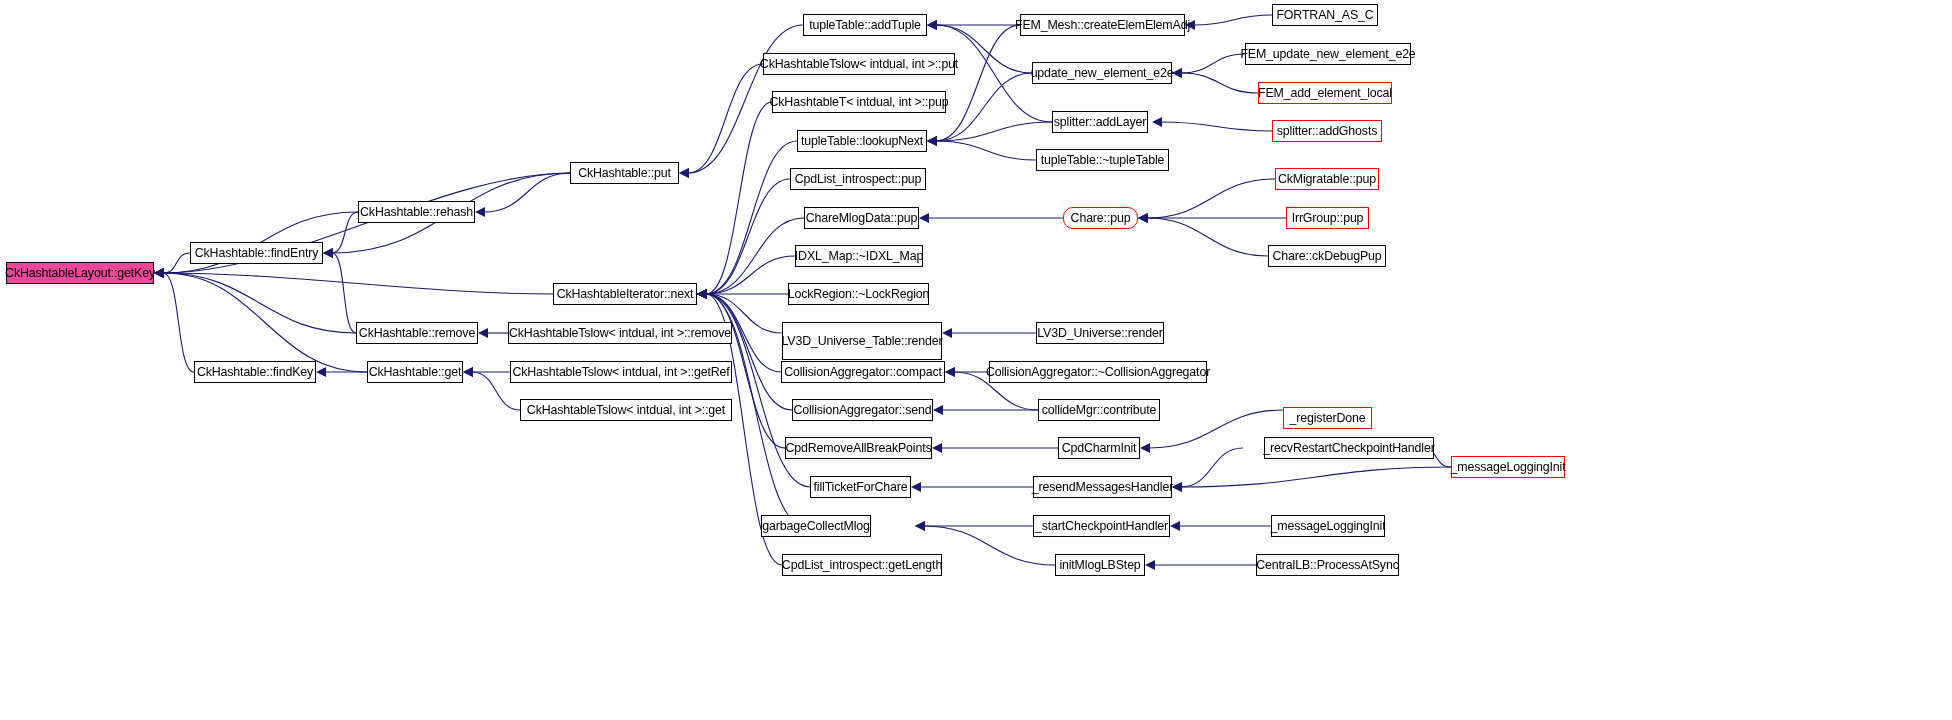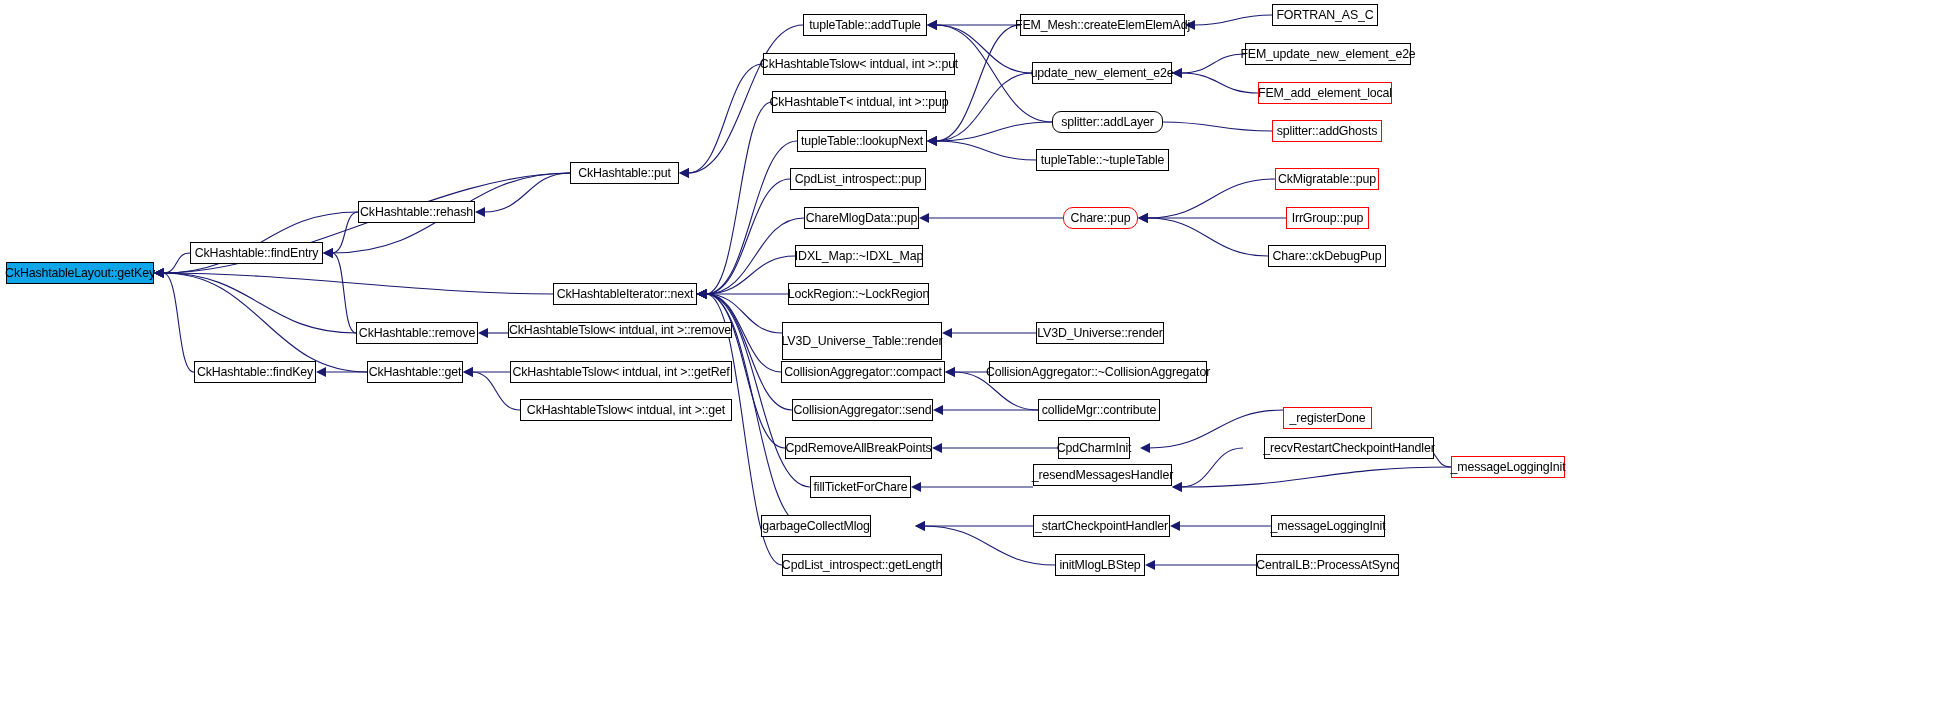--- a/index.html
+++ b/index.html
@@ -35,21 +35,21 @@
     font-size: 12.4px;
     line-height: 1;
     white-space: nowrap;
     letter-spacing: -0.15px;
     z-index: 2;
   }
   .node.red {
     border-color: #ff0000;
   }
   .node.current {
-    background: #0ea5e9;
+    background: #ec4899;
     border-color: #000000;
     text-align: center;
   }
 </style>
 </head>
 <body>
 
 <div id="canvas">
   <svg id="edges" viewBox="0 0 1952 720">
       <g>
@@ -289,49 +289,49 @@
         <polygon points="1145,565 1155,560 1155,570" fill="#191970"></polygon>
       </g>
     </svg>
 <div class="node current" style="left: 6px; top: 262px; width: 148px; height: 22px;">CkHashtableLayout::getKey</div>
     <div class="node" style="left: 190px; top: 242px; width: 133px; height: 22px;">CkHashtable::findEntry</div>
     <div class="node" style="left: 358px; top: 201px; width: 117px; height: 22px;">CkHashtable::rehash</div>
     <div class="node" style="left: 356px; top: 322px; width: 122px; height: 22px;">CkHashtable::remove</div>
     <div class="node" style="left: 194px; top: 361px; width: 122px; height: 22px;">CkHashtable::findKey</div>
     <div class="node" style="left: 367px; top: 361px; width: 96px; height: 22px;">CkHashtable::get</div>
     <div class="node" style="left: 570px; top: 162px; width: 109px; height: 22px;">CkHashtable::put</div>
-    <div class="node" style="left: 508px; top: 322px; width: 224px; height: 16px;">CkHashtableTslow&lt; intdual, int &gt;::remove</div>
+    <div class="node" style="left: 508px; top: 322px; width: 224px; height: 22px;">CkHashtableTslow&lt; intdual, int &gt;::remove</div>
     <div class="node" style="left: 510px; top: 361px; width: 222px; height: 22px;">CkHashtableTslow&lt; intdual, int &gt;::getRef</div>
     <div class="node" style="left: 520px; top: 399px; width: 212px; height: 22px;">CkHashtableTslow&lt; intdual, int &gt;::get</div>
     <div class="node" style="left: 553px; top: 283px; width: 144px; height: 22px;">CkHashtableIterator::next</div>
     <div class="node" style="left: 803px; top: 14px; width: 124px; height: 22px;">tupleTable::addTuple</div>
     <div class="node" style="left: 763px; top: 53px; width: 192px; height: 22px;">CkHashtableTslow&lt; intdual, int &gt;::put</div>
     <div class="node" style="left: 772px; top: 91px; width: 174px; height: 22px;">CkHashtableT&lt; intdual, int &gt;::pup</div>
     <div class="node" style="left: 797px; top: 130px; width: 130px; height: 22px;">tupleTable::lookupNext</div>
     <div class="node" style="left: 790px; top: 168px; width: 136px; height: 22px;">CpdList_introspect::pup</div>
     <div class="node" style="left: 804px; top: 207px; width: 115px; height: 22px;">ChareMlogData::pup</div>
     <div class="node" style="left: 795px; top: 245px; width: 128px; height: 22px;">IDXL_Map::~IDXL_Map</div>
     <div class="node" style="left: 788px; top: 283px; width: 141px; height: 22px;">LockRegion::~LockRegion</div>
     <div class="node" style="left: 782px; top: 322px; width: 160px; height: 38px;">LV3D_Universe_Table::render</div>
     <div class="node" style="left: 781px; top: 361px; width: 164px; height: 22px;">CollisionAggregator::compact</div>
     <div class="node" style="left: 792px; top: 399px; width: 141px; height: 22px;">CollisionAggregator::send</div>
     <div class="node" style="left: 785px; top: 437px; width: 147px; height: 22px;">CpdRemoveAllBreakPoints</div>
     <div class="node" style="left: 810px; top: 476px; width: 101px; height: 22px;">fillTicketForChare</div>
     <div class="node" style="left: 761px; top: 515px; width: 110px; height: 22px;">garbageCollectMlog</div>
     <div class="node" style="left: 782px; top: 554px; width: 160px; height: 22px;">CpdList_introspect::getLength</div>
     <div class="node" style="left: 1020px; top: 14px; width: 165px; height: 22px;">FEM_Mesh::createElemElemAdj</div>
     <div class="node" style="left: 1032px; top: 62px; width: 140px; height: 22px;">update_new_element_e2e</div>
-    <div class="node" style="left: 1052px; top: 111px; width: 111px; height: 22px; border-radius: 9px;">splitter::addLayer</div>
+    <div class="node" style="left: 1052px; top: 111px; width: 96px; height: 22px;">splitter::addLayer</div>
     <div class="node" style="left: 1036px; top: 149px; width: 133px; height: 22px;">tupleTable::~tupleTable</div>
     <div class="node red" style="left: 1063px; top: 207px; width: 75px; height: 22px; border-radius: 10px;">Chare::pup</div>
     <div class="node" style="left: 1036px; top: 322px; width: 128px; height: 22px;">LV3D_Universe::render</div>
     <div class="node" style="left: 989px; top: 361px; width: 218px; height: 22px;">CollisionAggregator::~CollisionAggregator</div>
     <div class="node" style="left: 1038px; top: 399px; width: 122px; height: 22px;">collideMgr::contribute</div>
-    <div class="node" style="left: 1058px; top: 437px; width: 72px; height: 22px; text-align: right;">CpdCharmInit</div>
-    <div class="node" style="left: 1033px; top: 464px; width: 139px; height: 22px;">_resendMessagesHandler</div>
+    <div class="node" style="left: 1058px; top: 437px; width: 82px; height: 22px; text-align: right;">CpdCharmInit</div>
+    <div class="node" style="left: 1033px; top: 476px; width: 139px; height: 22px;">_resendMessagesHandler</div>
     <div class="node" style="left: 1033px; top: 515px; width: 137px; height: 22px; text-align: center;">_startCheckpointHandler</div>
     <div class="node" style="left: 1055px; top: 554px; width: 90px; height: 22px;">initMlogLBStep</div>
     <div class="node" style="left: 1272px; top: 4px; width: 106px; height: 22px;">FORTRAN_AS_C</div>
     <div class="node" style="left: 1245px; top: 43px; width: 166px; height: 22px;">FEM_update_new_element_e2e</div>
     <div class="node red" style="left: 1258px; top: 82px; width: 134px; height: 22px;">FEM_add_element_local</div>
     <div class="node red" style="left: 1272px; top: 120px; width: 110px; height: 22px;">splitter::addGhosts</div>
     <div class="node red" style="left: 1275px; top: 168px; width: 104px; height: 22px;">CkMigratable::pup</div>
     <div class="node red" style="left: 1286px; top: 207px; width: 83px; height: 22px;">IrrGroup::pup</div>
     <div class="node" style="left: 1268px; top: 245px; width: 118px; height: 22px;">Chare::ckDebugPup</div>
     <div class="node red" style="left: 1283px; top: 399px; width: 89px; height: 22px; margin-top: 8px;">_registerDone</div>

